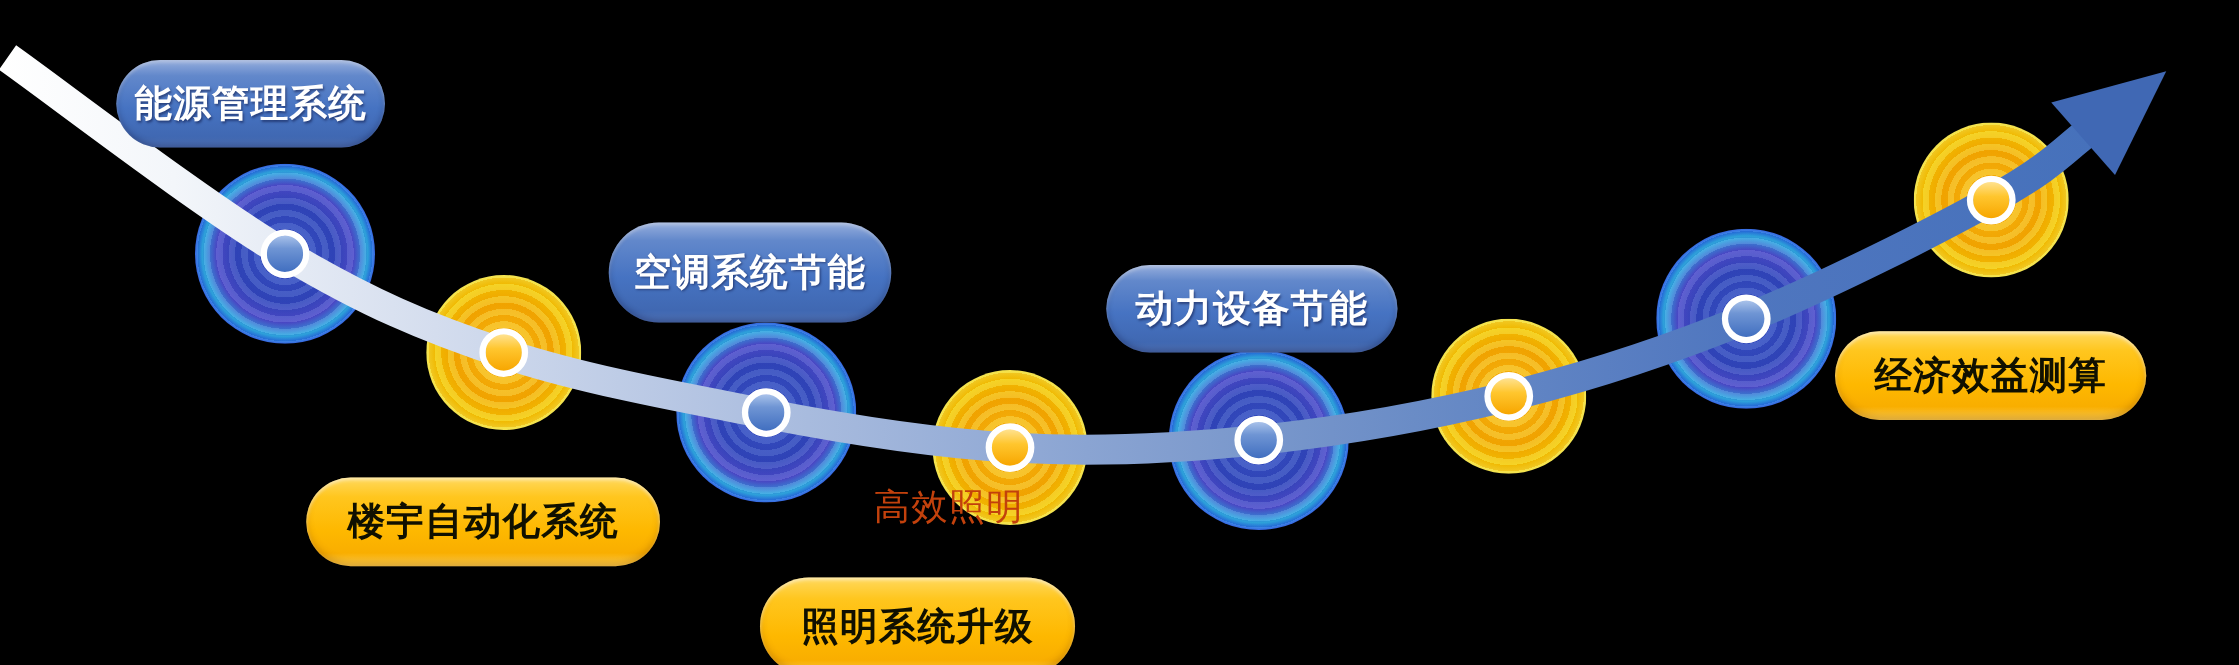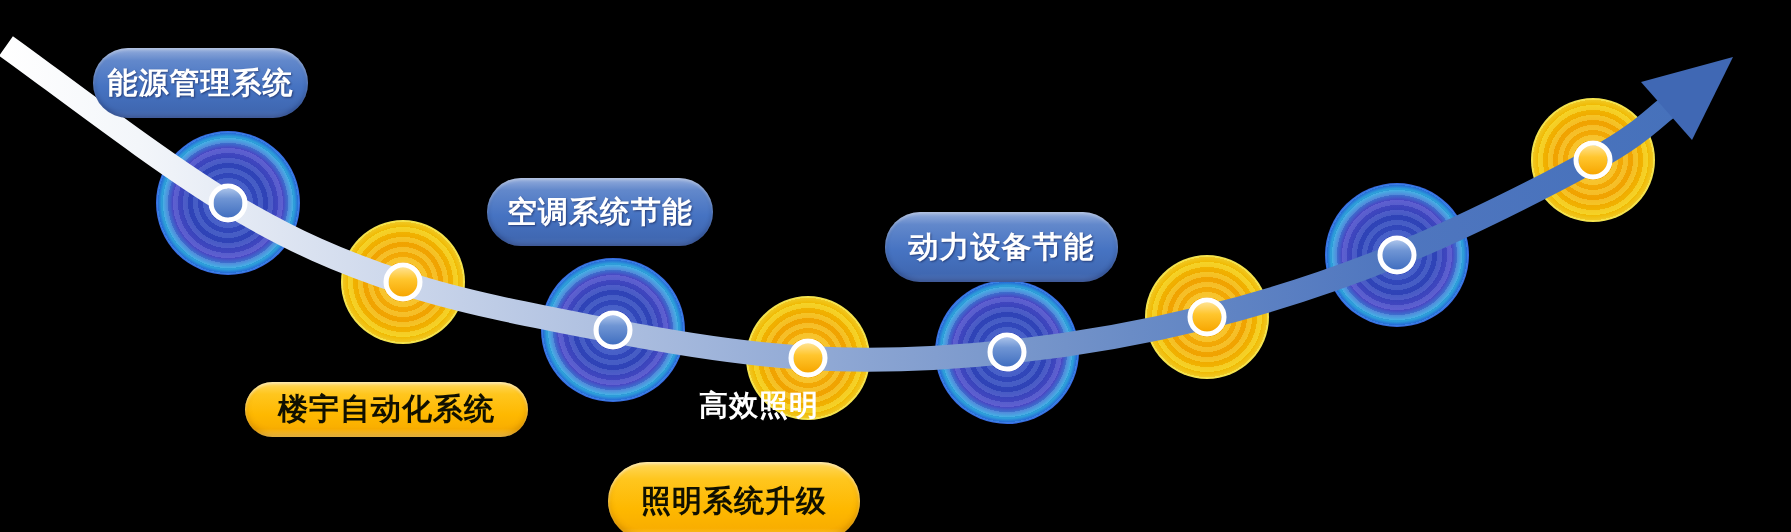--- a/index.html
+++ b/index.html
@@ -59,21 +59,21 @@
     box-shadow:inset 0 2px 3px rgba(255,255,255,0.35), inset 0 -2px 5px rgba(0,0,40,0.30);
     text-shadow:1px 1px 2px rgba(0,0,40,0.45);
   }
   .pill.yellow{
     background:linear-gradient(180deg,#ffd95e 0%,#ffc61e 22%,#feb800 60%,#f9ae00 85%,#ffd04e 100%);
     color:#101000;
     box-shadow:inset 0 2px 3px rgba(255,255,255,0.55), inset 0 -3px 6px rgba(130,65,0,0.30);
   }
   .stray{
     position:absolute;z-index:2;
-    font-weight:bold;font-size:29px;color:#ffffff;letter-spacing:1px;
+    font-weight:normal;font-size:29px;color:#c2410c;letter-spacing:1px;
     white-space:nowrap;
   }
 </style>
 </head>
 <body>
 
 <div id="stage">
     <div class="glow yellow" style="width: 124px; height: 124px; left: 1593px; top: 160px;"></div>
     <div class="glow blue" style="width: 144px; height: 144px; left: 1397px; top: 255px;"></div>
     <div class="glow yellow" style="width: 124px; height: 124px; left: 1207px; top: 317px;"></div>
@@ -104,31 +104,34 @@
     <polygon points="1733,57 1692,140 1641,82" fill="#4068b4"></polygon>
   </svg>
 
   <div class="stray" style="left: 699px; top: 386px;">高效照明</div>
 
 <div class="dot blue" style="left: 228px; top: 203px;"></div>
     <div class="pill blue" style="left: 93px; top: 48px; width: 215px; height: 70px;">
       <span>能源管理系统</span>
     </div>
     <div class="dot yellow" style="left: 403px; top: 282px;"></div>
-    <div class="pill yellow" style="left: 245px; top: 382px; width: 283px; height: 55px;">
+    <div class="pill yellow" style="left: 245px; top: 382px; width: 283px; height: 71px;">
       <span>楼宇自动化系统</span>
     </div>
     <div class="dot blue" style="left: 613px; top: 330px;"></div>
-    <div class="pill blue" style="left: 487px; top: 178px; width: 226px; height: 68px;">
+    <div class="pill blue" style="left: 487px; top: 178px; width: 226px; height: 80px;">
       <span>空调系统节能</span>
     </div>
     <div class="dot yellow" style="left: 808px; top: 358px;"></div>
     <div class="pill yellow" style="left: 608px; top: 462px; width: 252px; height: 78px;">
       <span>照明系统升级</span>
     </div>
     <div class="dot blue" style="left: 1007px; top: 352px;"></div>
     <div class="pill blue" style="left: 885px; top: 193px; width: 233px; height: 70px; margin-top: 19px;">
       <span>动力设备节能</span>
     </div>
     <div class="dot yellow" style="left: 1207px; top: 317px;"></div>
     <div class="dot blue" style="left: 1397px; top: 255px;"></div>
     <div class="dot yellow" style="left: 1593px; top: 160px;"></div>
+    <div class="pill yellow" style="left: 1468px; top: 265px; width: 249px; height: 71px;">
+      <span>经济效益测算</span>
+    </div>
   </div>
 
 </body></html>

